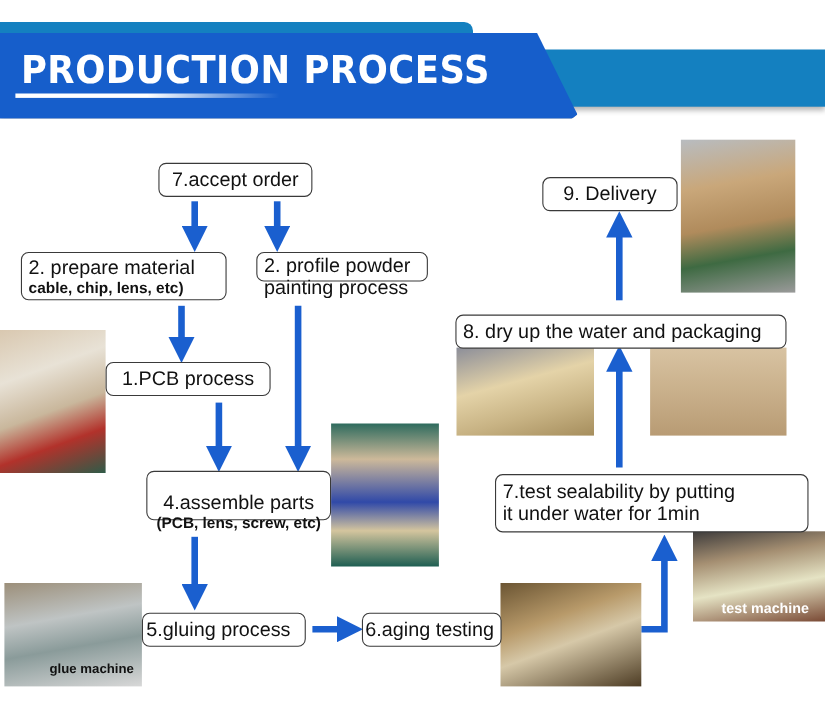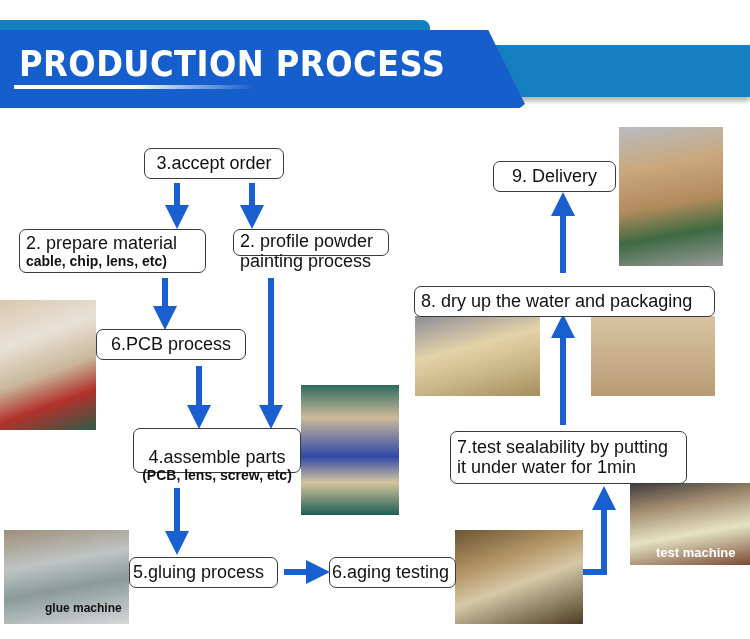--- a/index.html
+++ b/index.html
@@ -49,44 +49,44 @@
 <div class="photo" style="left:4px;top:530px;width:125px;height:94px;background:linear-gradient(170deg,#9c8f7a 0%,#bfc4c4 35%,#8a9b9a 60%,#d8d8d8 100%);"></div>
 <div class="photo-label" style="left:45px;top:601px;">glue machine</div>
 <div class="photo" style="left:455px;top:530px;width:128px;height:94px;background:linear-gradient(160deg,#6b5533 0%,#b89a6a 35%,#d6c8a8 55%,#4d3c24 100%);"></div>
 <div class="photo" style="left:630px;top:483px;width:120px;height:82px;background:linear-gradient(170deg,#3d3b3b 0%,#a58f72 30%,#e5e3c4 60%,#7a4a35 100%);"></div>
 <div class="photo-label" style="left:656px;top:545px;color:#ffffff;font-size:13px;">test machine</div>
 <div class="photo" style="left:415px;top:316px;width:125px;height:80px;background:linear-gradient(165deg,#8c8e99 0%,#e4d3a8 40%,#c8b384 70%,#a68e5d 100%);"></div>
 <div class="photo" style="left:591px;top:316px;width:124px;height:80px;background:linear-gradient(180deg,#d8c3a2 0%,#c9b08b 50%,#b89b74 100%);"></div>
 <div class="photo" style="left:619px;top:127px;width:104px;height:139px;background:linear-gradient(170deg,#b8bcc0 0%,#c9a77a 30%,#b08b5c 55%,#3e6a42 75%,#9a9a9a 100%);"></div>
 
 <div class="box" style="left:144px;top:148px;width:140px;height:31px;text-align:center;line-height:29px;">
-  <span>3.accept order</span>
+  <span>7.accept order</span>
 </div>
 <div class="box" style="left:19px;top:229px;width:187px;height:44px;padding-top:3px;">
   <span>2. prepare material</span>
   <span class="sub">cable, chip, lens, etc)</span>
 </div>
 <div class="box" style="left:233px;top:229px;width:156px;height:27px;padding-top:1px;">
   <span>2. profile powder</span><br>
   <span>painting process</span>
 </div>
 <div class="box" style="left:96px;top:329px;width:150px;height:31px;text-align:center;line-height:29px;">
-  <span>6.PCB process</span>
+  <span>1.PCB process</span>
 </div>
 <div class="box" style="left:133px;top:428px;width:168px;height:45px;text-align:center;padding-top:18px;">
   <span>4.assemble parts</span>
   <span class="sub">(PCB, lens, screw, etc)</span>
 </div>
 <div class="box" style="left:129px;top:557px;width:149px;height:31px;line-height:29px;padding:0 3px;">
   <span>5.gluing process</span>
 </div>
 <div class="box" style="left:329px;top:557px;width:127px;height:31px;line-height:29px;padding:0 2px;">
   <span>6.aging testing</span>
 </div>
-<div class="box" style="left:450px;top:431px;width:237px;height:53px;padding-top:5px;">
+<div class="box" style="left:450px;top:431px;width:285px;height:53px;padding-top:5px;">
   <span>7.test sealability by putting</span><br>
   <span>it under water for 1min</span>
 </div>
 <div class="box" style="left:414px;top:286px;width:301px;height:31px;line-height:29px;">
   <span>8. dry up the water and packaging</span>
 </div>
 <div class="box" style="left:493px;top:161px;width:123px;height:31px;text-align:center;line-height:29px;">
   <span>9. Delivery</span>
 </div>
 

